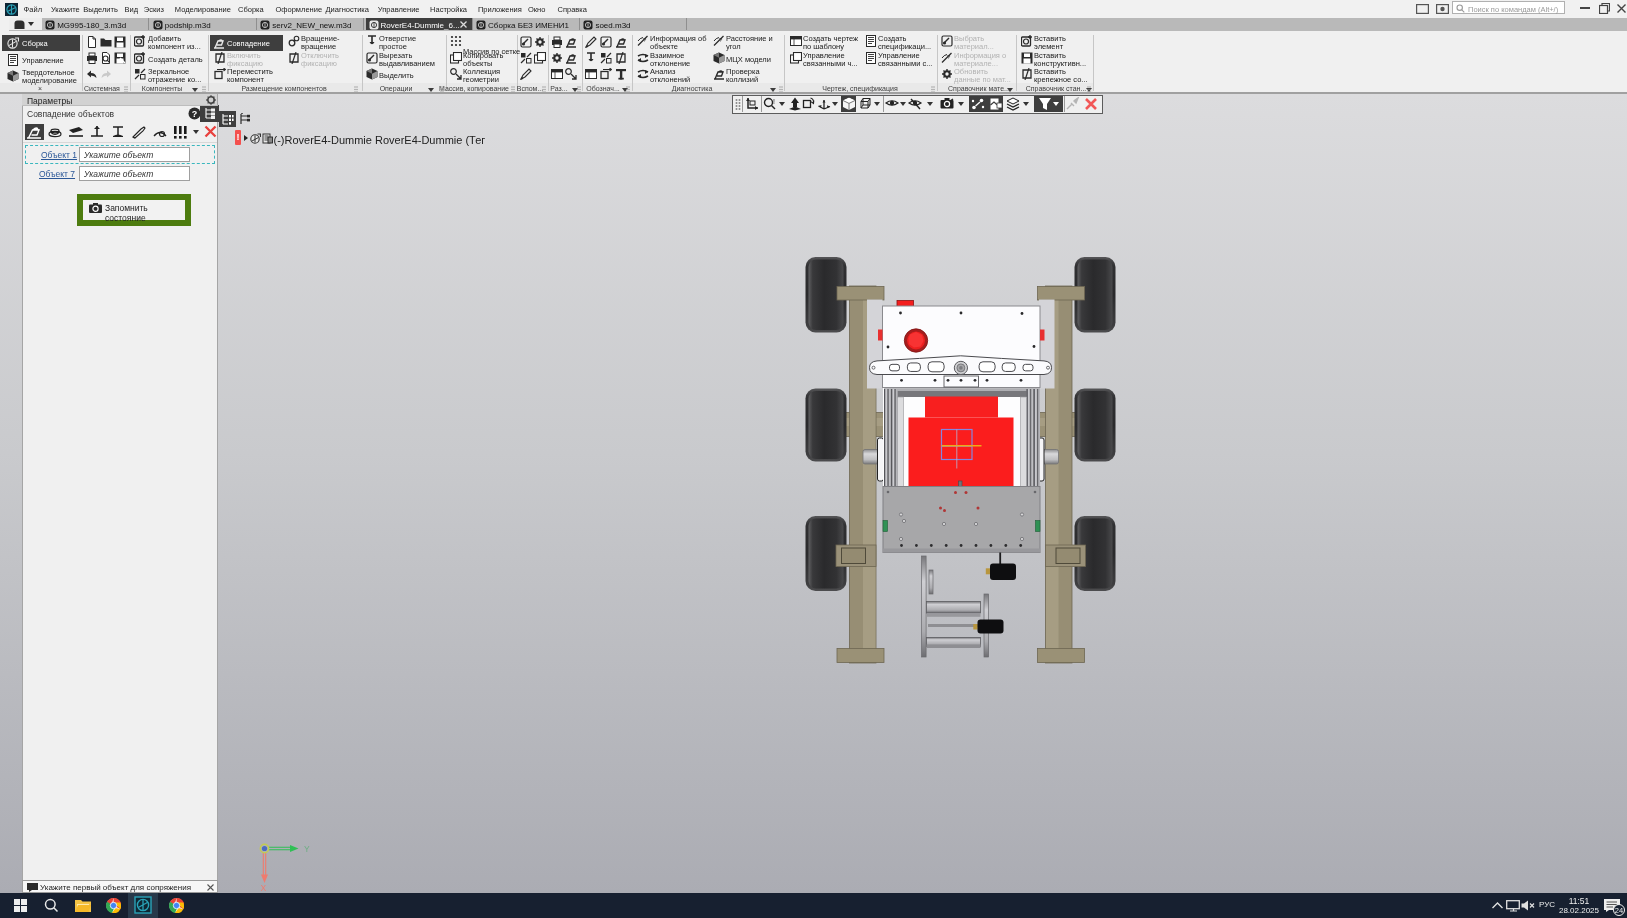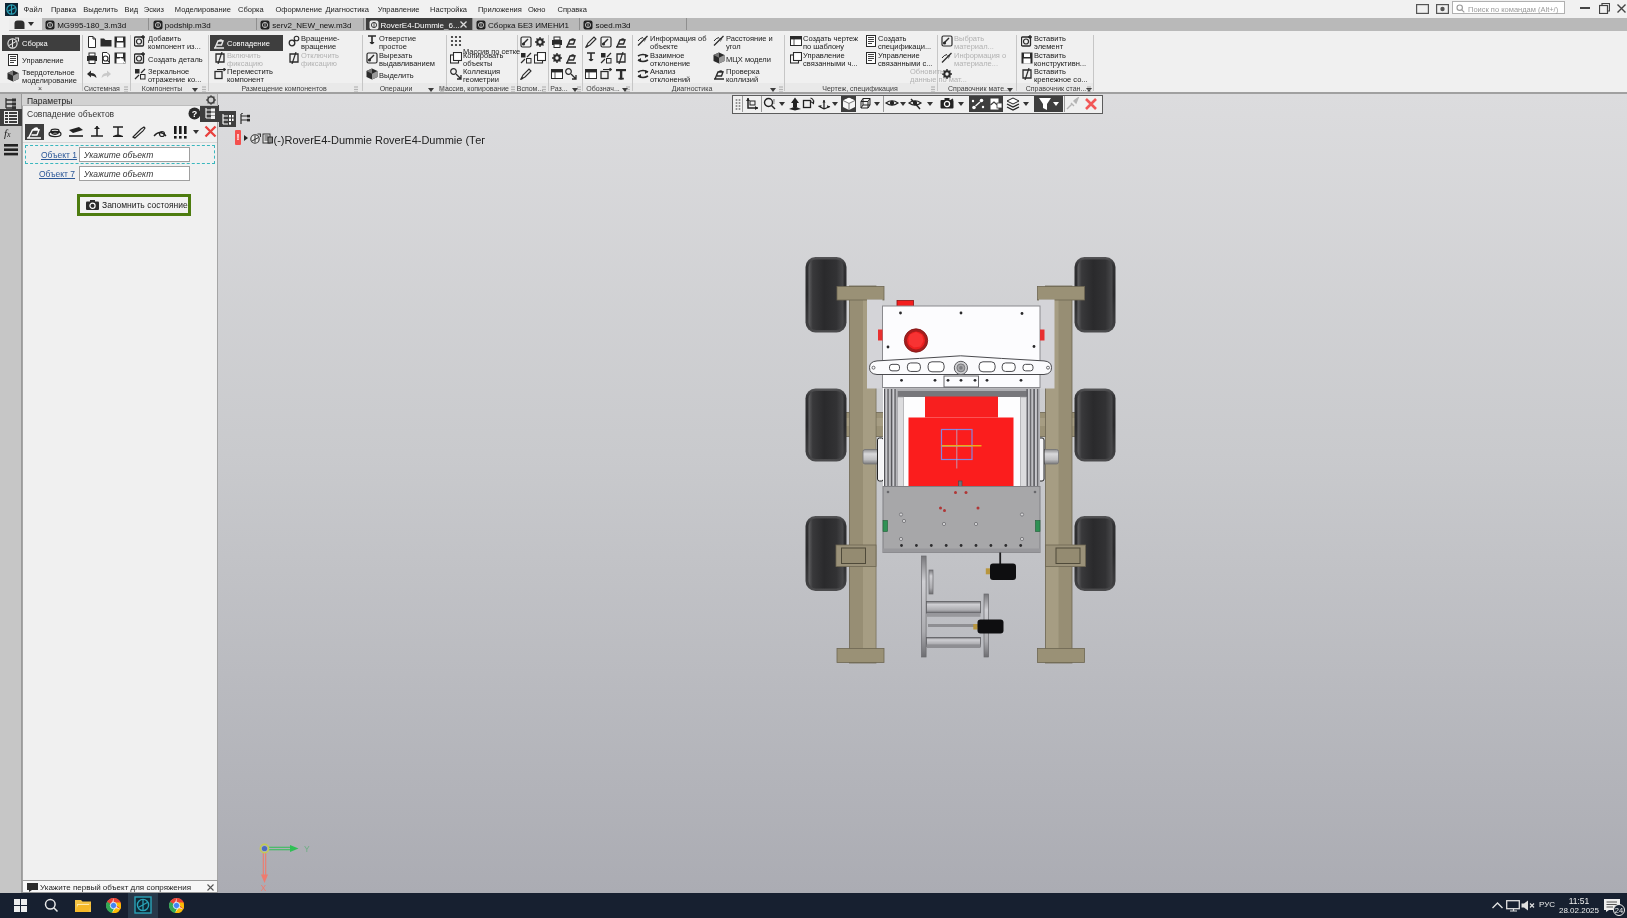--- a/index.html
+++ b/index.html
@@ -31,21 +31,21 @@
 .link{color:#2b5797;text-decoration:underline;}
 .pinput{position:absolute;background:#fff;border:1px solid #9f9f9f;font-style:italic;color:#333;font-size:8.5px;}
 </style></head><body>
 <div id="menubar" class="abs">
     <svg class="ic" style="left:5px;top:3px" width="13" height="13">
       <rect x="0" y="0" width="13" height="13" fill="#0d2433"></rect>
       <circle cx="6.5" cy="6.5" r="4.6" fill="none" stroke="#2aa3b8" stroke-width="1.2"></circle>
       <path d="M6.5 1.9 L6.5 11.1 M2.4 8.6 L10.6 4.4" stroke="#2aa3b8" stroke-width="1.1"></path>
     </svg>
     <span class="mi" style="left:23.6px">Файл</span>
-    <span class="mi" style="left:50.9px">Правка</span>
+    <span class="mi" style="left:50.9px">Укажите</span>
     <span class="mi" style="left:83.3px">Выделить</span>
     <span class="mi" style="left:124.6px">Вид</span>
     <span class="mi" style="left:143.8px">Эскиз</span>
     <span class="mi" style="left:174.8px">Моделирование</span>
     <span class="mi" style="left:238px">Сборка</span>
     <span class="mi" style="left:275.5px">Оформление</span>
     <span class="mi" style="left:325.5px">Диагностика</span>
     <span class="mi" style="left:377.8px">Управление</span>
     <span class="mi" style="left:430.1px">Настройка</span>
     <span class="mi" style="left:477.9px">Приложения</span>
@@ -459,21 +459,21 @@
       <path d="M1 10.5 L10.5 1" stroke="#2a2a2a" stroke-width="1.2"></path>
       <path d="M1 6 Q3 3 6 2.5" fill="none" stroke="#2a2a2a" stroke-width="1"></path>
       <text x="6" y="7" font-size="6" fill="#2a2a2a">?</text>
     </svg>
     <div class="ritem gray" style="left:954px;top:21px">Информация о<br>материале...</div>
     <svg class="ic" style="left:941px;top:37px" width="12" height="12">
       <circle cx="6" cy="6" r="3.8" fill="#2a2a2a"></circle>
       <circle cx="6" cy="6" r="1.7" fill="#f0f0f0"></circle>
       <path d="M6 1 V3 M6 9 V11 M1 6 H3 M9 6 H11 M2.5 2.5 L4 4 M8 8 L9.5 9.5 M9.5 2.5 L8 4 M4 8 L2.5 9.5" stroke="#2a2a2a" stroke-width="1.4"></path>
     </svg>
-    <div class="ritem gray" style="left:910px;top:37px">Обновить<br>данные по мат...</div>
+    <div class="ritem gray" style="left:954px;top:37px">Обновить<br>данные по мат...</div>
     <div class="glabel" style="left:938px;width:82px;">Справочник мате...</div>
     <div class="darr" style="left:1007px"></div>
     <svg class="ic" style="left:1021px;top:4px" width="12" height="12">
       <rect x="0.5" y="2" width="9" height="9" rx="1" fill="none" stroke="#2a2a2a" stroke-width="1.3"></rect>
       <circle cx="5" cy="6.5" r="2.5" fill="none" stroke="#2a2a2a" stroke-width="1.2"></circle>
       <path d="M9 0 V4 M7 2 H11" stroke="#2a2a2a" stroke-width="1.3"></path>
     </svg>
     <div class="ritem" style="left:1034px;top:4px">Вставить<br>элемент</div>
     <svg class="ic" style="left:1021px;top:21px" width="12" height="12">
       <rect x="0.5" y="0.5" width="11" height="11" fill="#2a2a2a"></rect>
@@ -573,39 +573,20 @@
       <circle cx="3" cy="1" r="0.7" fill="#909090"></circle>
       <circle cx="1" cy="3.5" r="0.7" fill="#909090"></circle>
       <circle cx="3" cy="3.5" r="0.7" fill="#909090"></circle>
       <circle cx="1" cy="6" r="0.7" fill="#909090"></circle>
       <circle cx="3" cy="6" r="0.7" fill="#909090"></circle>
     </svg>
   </div>
 <div id="ribbonline" class="abs"></div>
 <div id="main" class="abs">
 <div id="viewport" class="abs"></div>
-<div id="lstrip" class="abs">
-<svg class="ic" style="left:4px;top:3px" width="14" height="12">
-        <path d="M2 1 V11 M2 3 H8 M2 7 H8 M2 11 H8" stroke="#333" stroke-width="1.3" fill="none"></path>
-        <rect x="8" y="1.5" width="4" height="3" fill="#333"></rect>
-        <rect x="8" y="5.5" width="4" height="3" fill="#333"></rect>
-        <rect x="8" y="9.2" width="4" height="3" fill="#333"></rect>
-      </svg>
-<span class="abs" style="left:0px;top:15px;width:22px;height:17px;background:#3e3e3e"></span>
-<svg class="ic" style="left:4px;top:17px" width="14" height="13">
-        <rect x="0.5" y="0.5" width="13" height="12" fill="none" stroke="#f0f0f0" stroke-width="1"></rect>
-        <path d="M0.5 3.5 H13.5 M0.5 6.5 H13.5 M0.5 9.5 H13.5 M4.5 0.5 V12.5" stroke="#f0f0f0" stroke-width="1"></path>
-      </svg>
-<span class="abs" style="left:4px;top:33px;font-family:'Liberation Serif',serif;font-style:italic;font-size:11px;color:#222">f<span style="font-size:8px">x</span></span>
-<svg class="ic" style="left:4px;top:50px" width="14" height="12">
-        <rect x="0" y="0" width="14" height="2.6" fill="#222"></rect>
-        <rect x="0" y="4.4" width="14" height="2.6" fill="#222"></rect>
-        <rect x="0" y="8.8" width="14" height="2.6" fill="#222"></rect>
-      </svg>
-</div>
 <div id="panel" class="abs" style="font-size:8.5px;color:#333">
       <span class="abs" style="left:4px;top:15px">Совпадение объектов</span>
       <svg class="ic" style="left:165px;top:13px" width="13" height="13">
         <circle cx="6.5" cy="6.5" r="6" fill="#2b2b2b"></circle>
         <text x="6.5" y="9.8" font-size="9" font-weight="bold" fill="#fff" text-anchor="middle">?</text>
       </svg>
       <span class="abs" style="left:177px;top:11px;width:19px;height:17px;background:#3e3e3e"></span>
       <svg class="ic" style="left:181px;top:13px" width="12" height="12">
         <path d="M2 1 V11 M2 3 H7 M2 7 H7 M2 11 H7" stroke="#f0f0f0" stroke-width="1.2" fill="none"></path>
         <rect x="7" y="1.5" width="4" height="3" fill="#f0f0f0"></rect>
@@ -653,21 +634,21 @@
       <span class="abs" style="left:170px;top:36px;width:0;height:0;border-left:3.5px solid transparent;border-right:3.5px solid transparent;border-top:4.5px solid #333"></span>
       <svg class="ic" style="left:181px;top:31px" width="13" height="13">
         <path d="M1.5 1.5 L11.5 11.5 M11.5 1.5 L1.5 11.5" stroke="#e8413e" stroke-width="2.3"></path>
       </svg>
       <span class="abs" style="left:0px;top:48px;width:194px;height:1px;background:#d8d8d8"></span>
       <span class="abs" style="left:2px;top:51px;width:190px;height:19px;border:1px dashed #3ab7be"></span>
       <span class="abs link" style="left:18px;top:56px">Объект 1</span>
       <span class="pinput" style="left:56px;top:53px;width:111px;height:15px;padding:2px 0 0 4px">Укажите объект</span>
       <span class="abs link" style="left:16px;top:75px">Объект 7</span>
       <span class="pinput" style="left:56px;top:72px;width:111px;height:15px;padding:2px 0 0 4px">Укажите объект</span>
-      <span class="abs" style="left:54px;top:100px;width:114px;height:22px;border:3px solid #4d7c0f;background:#f2f2f2">
+      <span class="abs" style="left:54px;top:100px;width:114px;height:32px;border:6px solid #4d7c0f;background:#f2f2f2">
         <svg class="ic" style="left:6px;top:3px" width="13" height="10">
           <rect x="0" y="1.5" width="13" height="8.5" rx="1" fill="#2b2b2b"></rect>
           <rect x="4" y="0" width="5" height="2.5" fill="#2b2b2b"></rect>
           <circle cx="6.5" cy="5.8" r="2.6" fill="none" stroke="#fff" stroke-width="1.2"></circle>
         </svg>
         <span style="position:absolute;left:22px;top:3px;color:#222">Запомнить состояние</span>
       </span>
     </div>
 <div id="phead" class="abs">
       <span style="position:absolute;left:5px;top:2px">Параметры</span>

